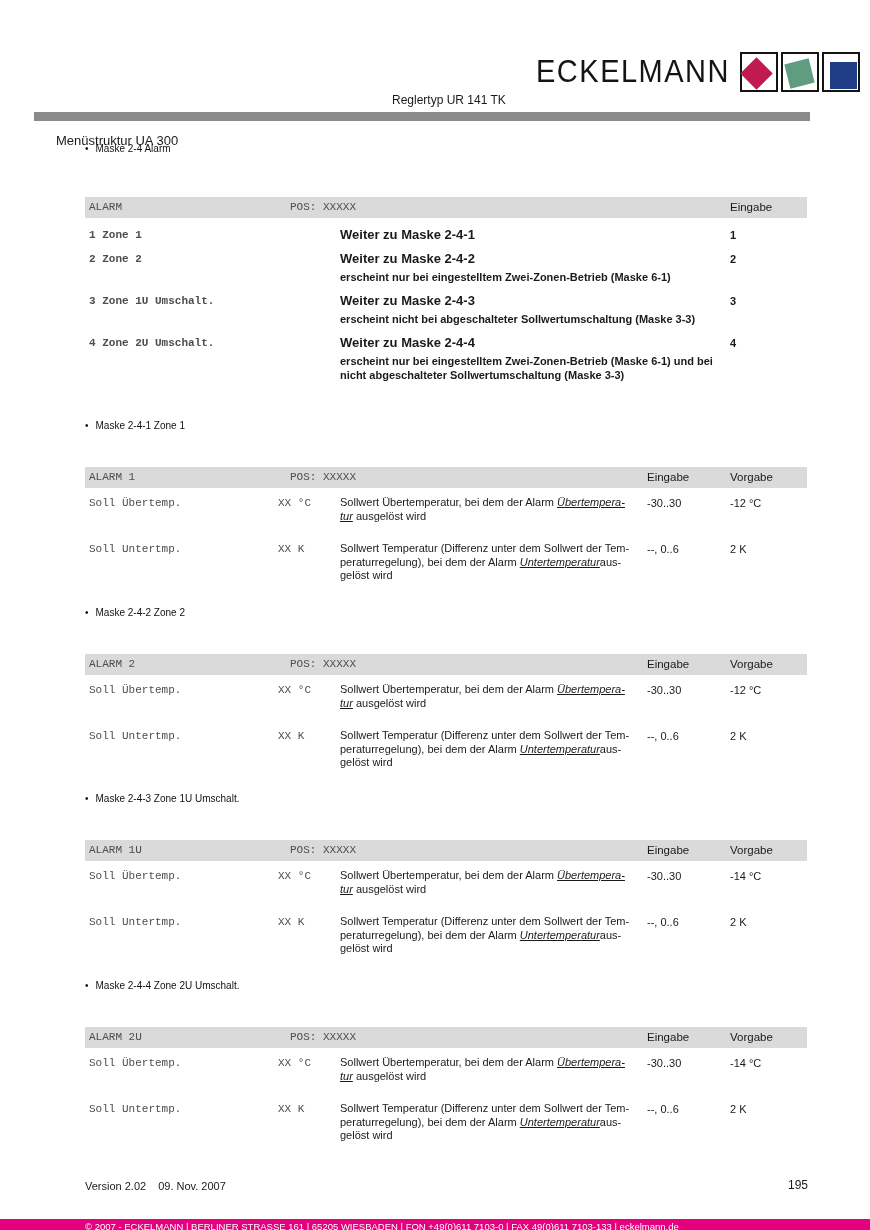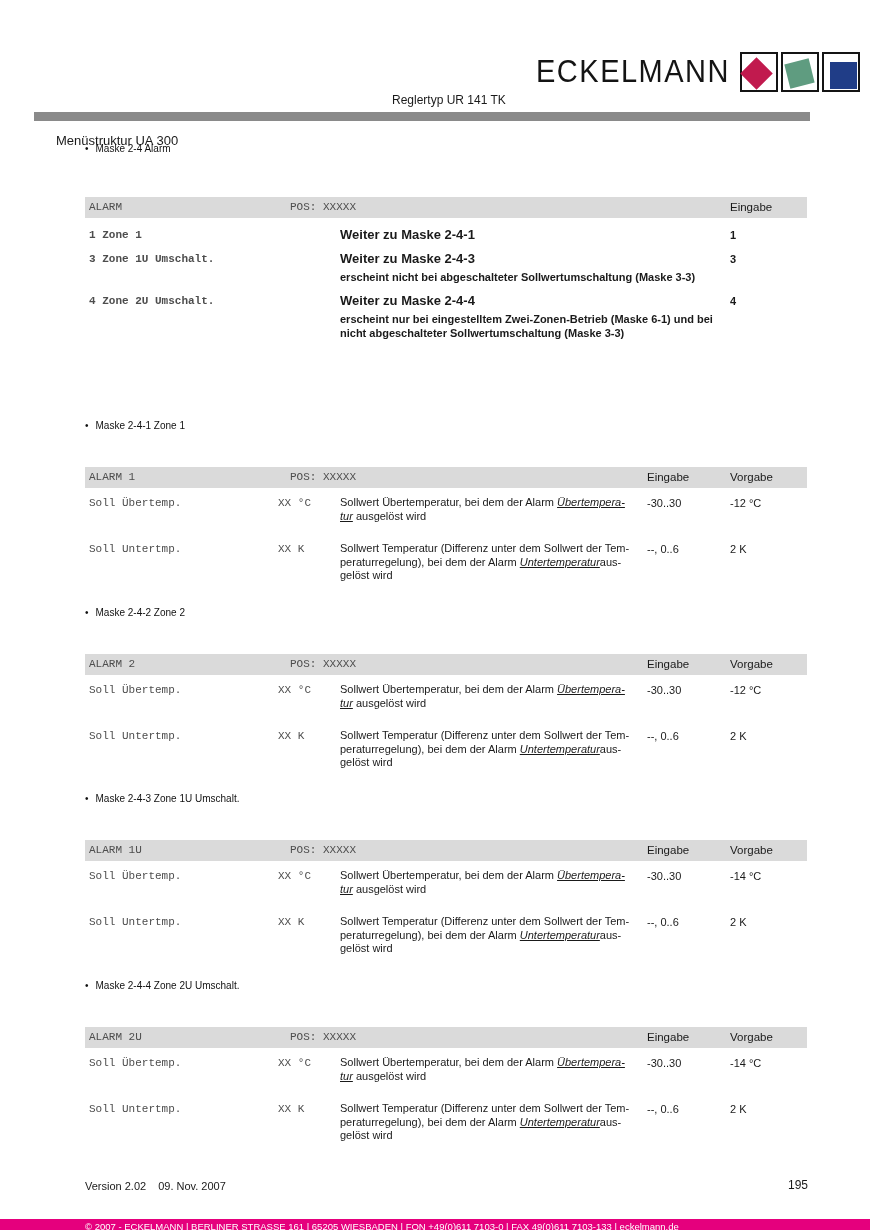--- a/index.html
+++ b/index.html
@@ -94,20 +94,26 @@
         <span class="mono t-pos">POS: XXXXX</span>
         <span class="t-ein1">Eingabe</span>
       </div>
       <div class="mrow">
         <span class="mono m-name">1 Zone 1</span>
         <div class="m-action">Weiter zu Maske 2-4-1</div>
 
         <span class="m-ein">1</span>
       </div>
       <div class="mrow">
+        <span class="mono m-name">2 Zone 2</span>
+        <div class="m-action">Weiter zu Maske 2-4-2</div>
+        <div class="m-note">erscheint nur bei eingestelltem Zwei-Zonen-Betrieb (Maske 6-1)</div>
+        <span class="m-ein">2</span>
+      </div>
+      <div class="mrow">
         <span class="mono m-name">3 Zone 1U Umschalt.</span>
         <div class="m-action">Weiter zu Maske 2-4-3</div>
         <div class="m-note">erscheint nicht bei abgeschalteter Sollwertumschaltung (Maske 3-3)</div>
         <span class="m-ein">3</span>
       </div>
       <div class="mrow">
         <span class="mono m-name">4 Zone 2U Umschalt.</span>
         <div class="m-action">Weiter zu Maske 2-4-4</div>
         <div class="m-note">erscheint nur bei eingestelltem Zwei-Zonen-Betrieb (Maske 6-1) und bei nicht abgeschalteter Sollwertumschaltung (Maske 3-3)</div>
         <span class="m-ein">4</span>

